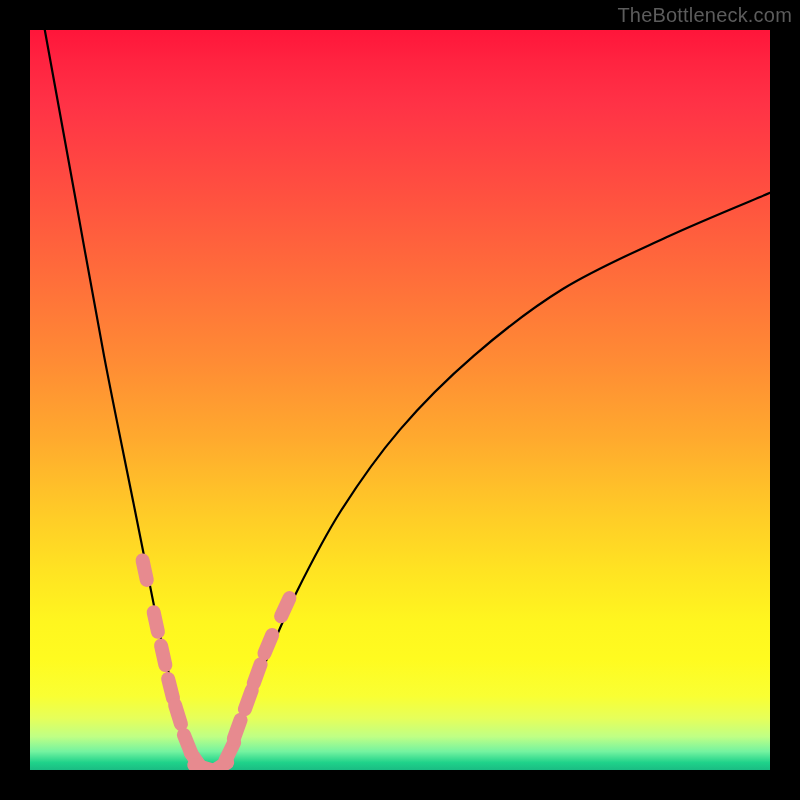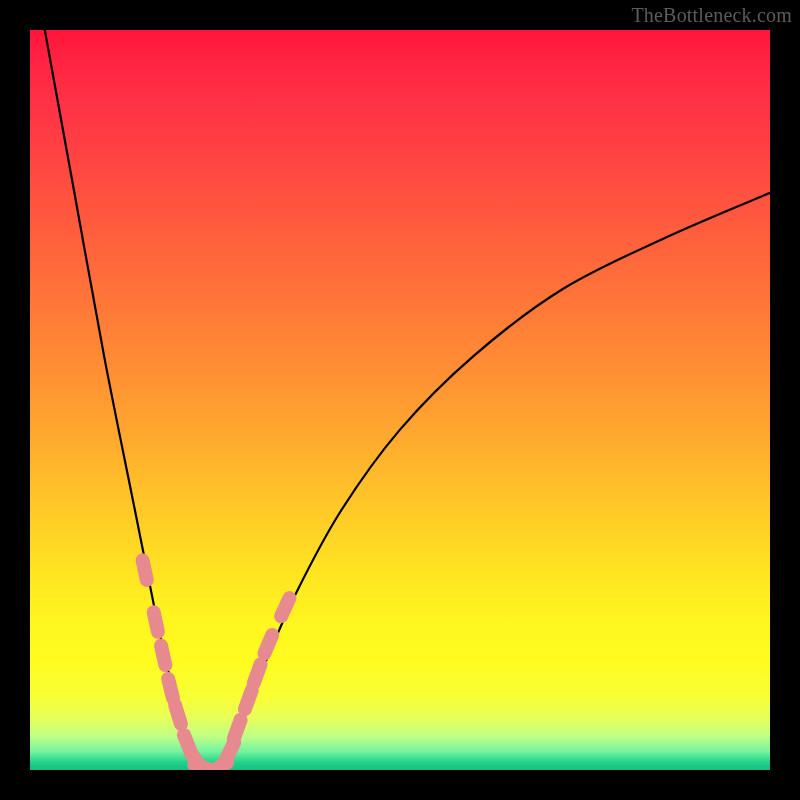--- a/index.html
+++ b/index.html
@@ -47,21 +47,20 @@
   }
   .watermark {
     position: absolute;
     top: 4px;
     right: 8px;
     color: #5c5c5c;
     font-size: 20px;
     font-weight: 500;
     letter-spacing: 0.2px;
     user-select: none;
-    font-family: Liberation Serif, serif;
   }
   svg.curves {
     position: absolute;
     left: 0;
     top: 0;
     width: 740px;
     height: 740px;
   }
   .curve {
     fill: none;

